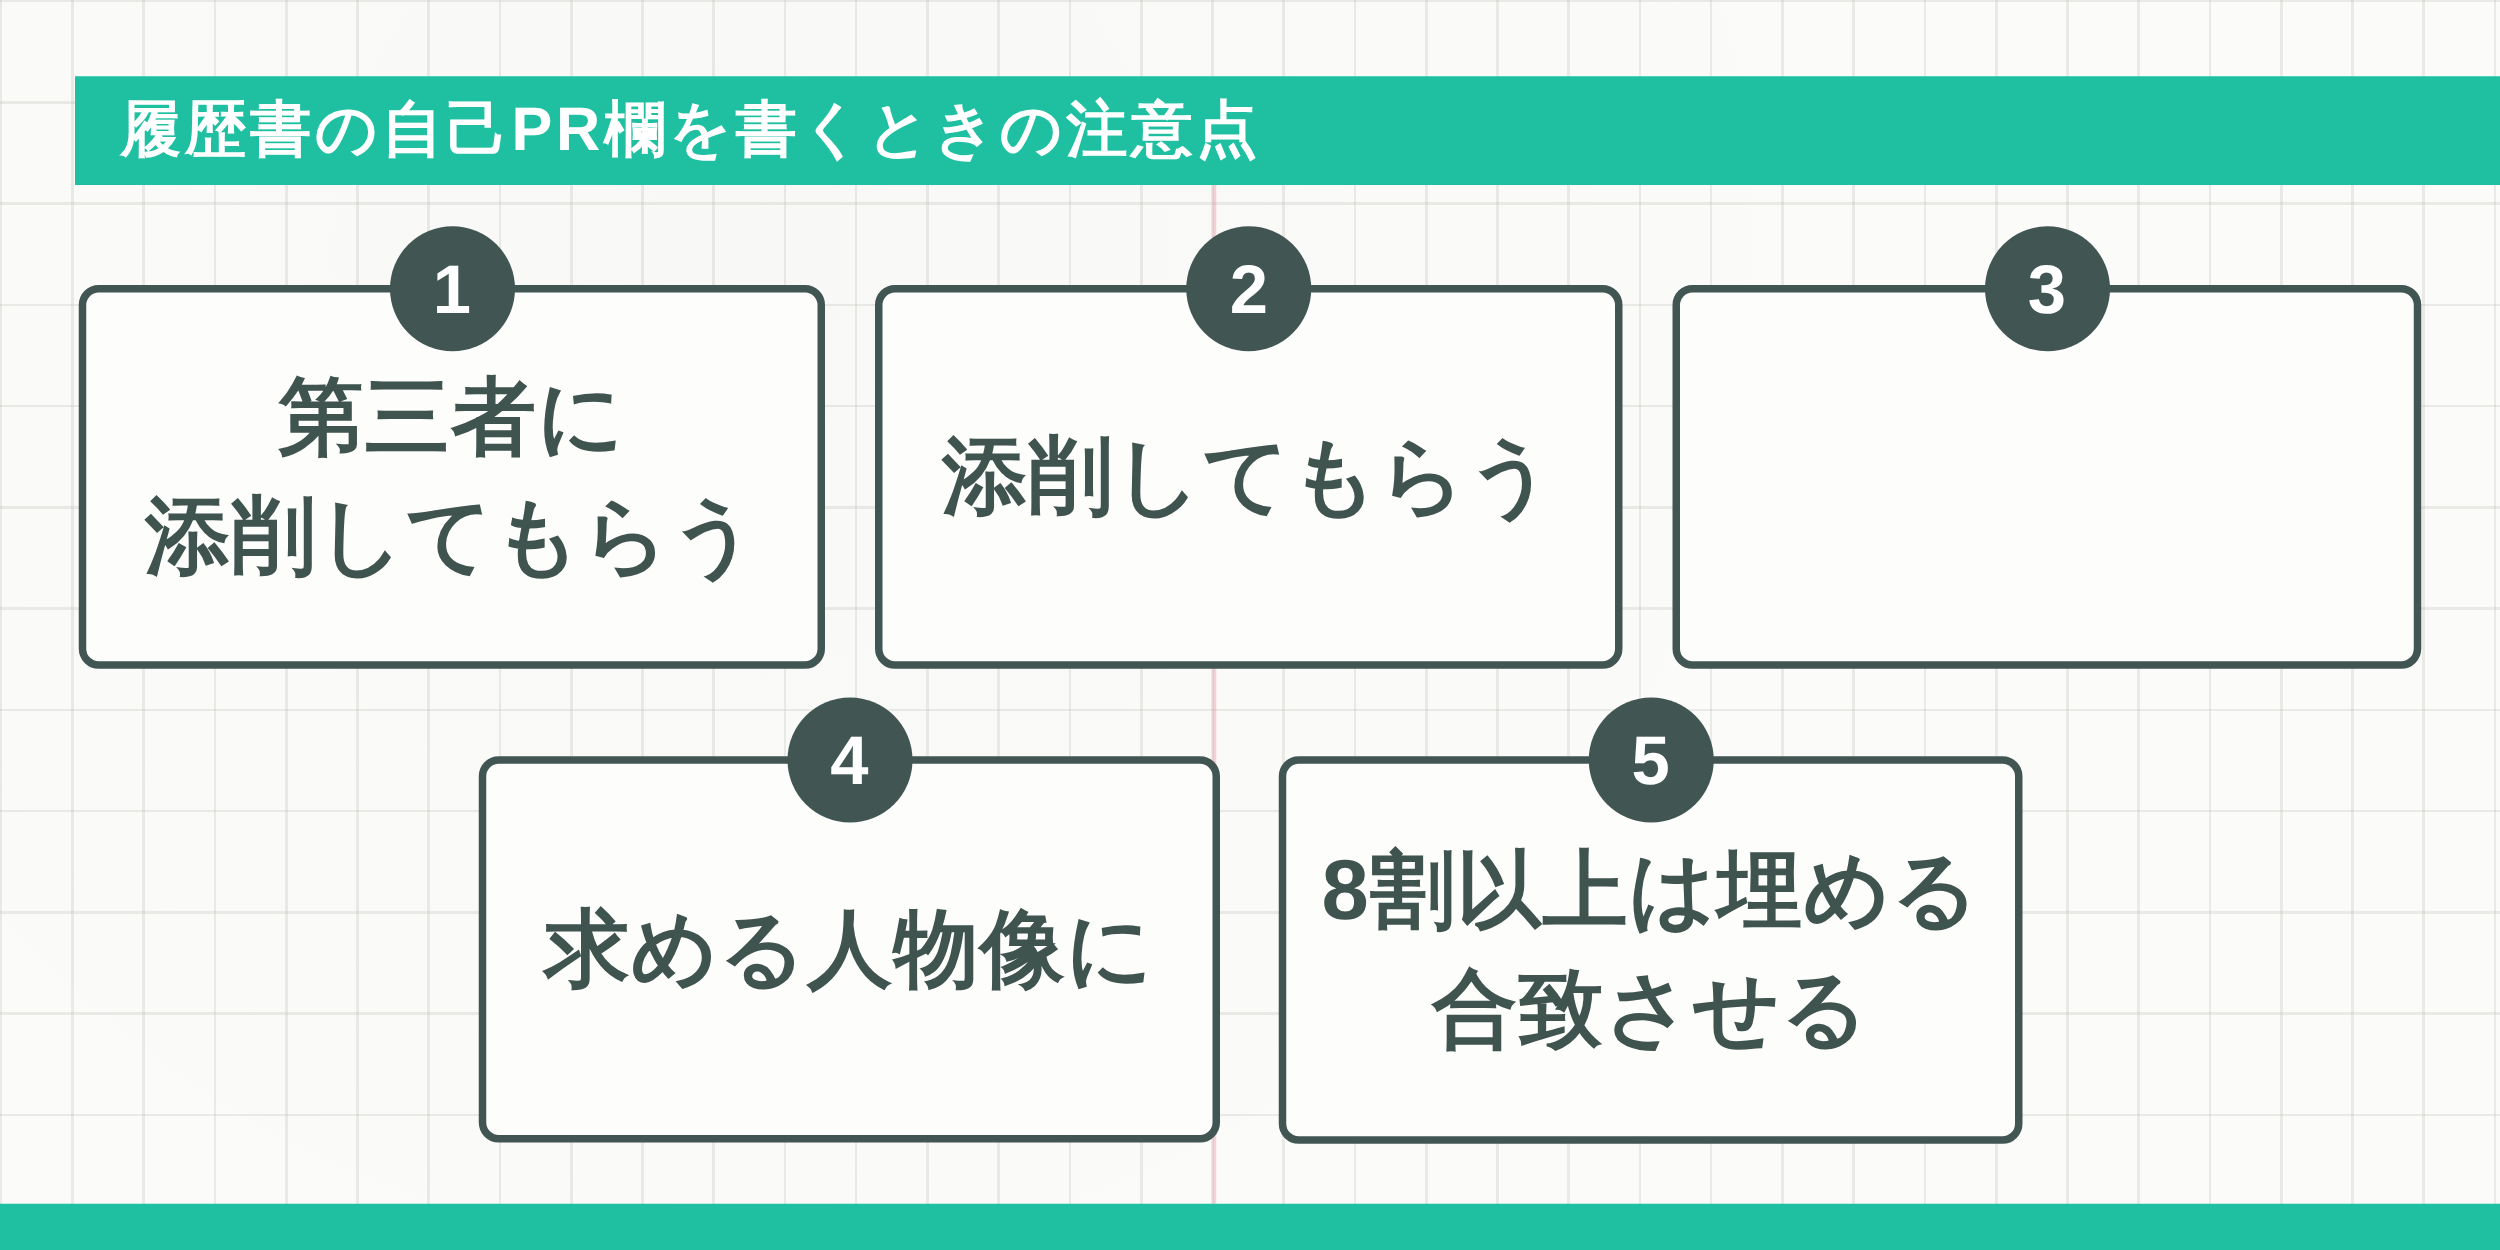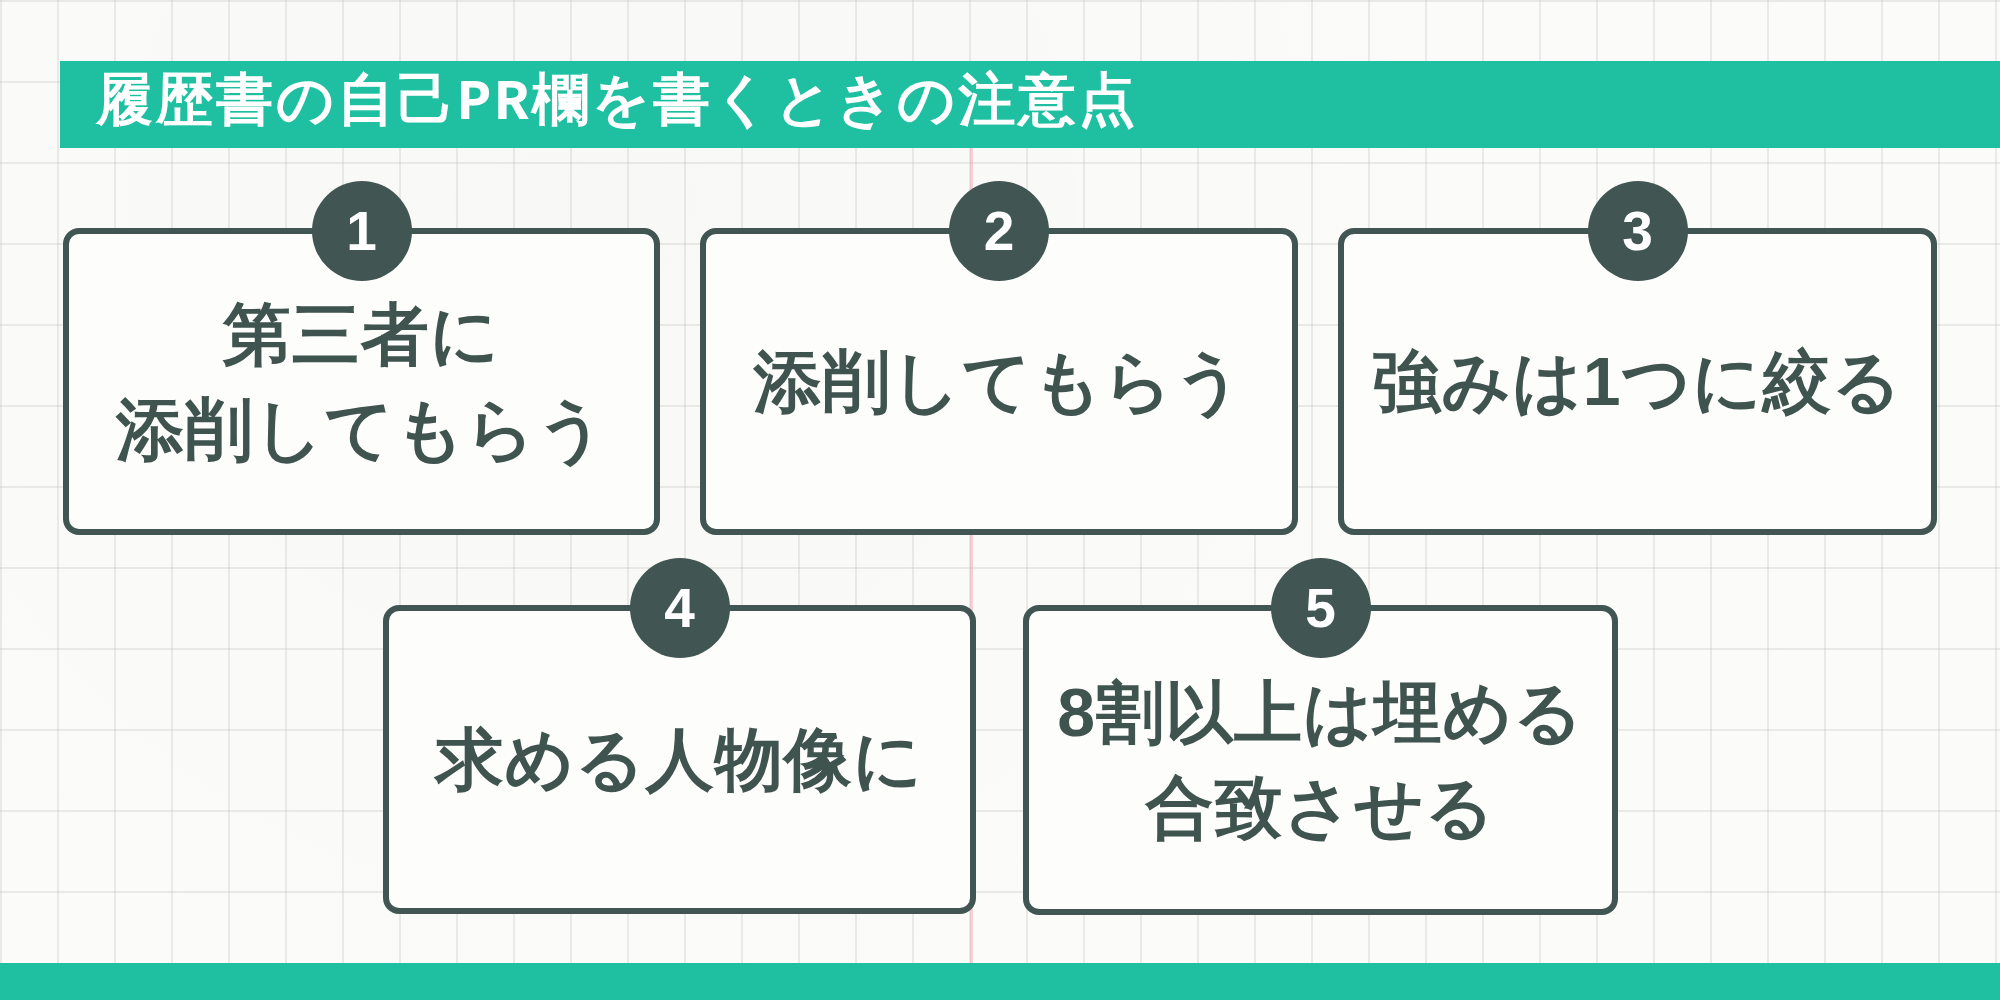--- a/index.html
+++ b/index.html
@@ -21,24 +21,23 @@
     background:rgba(236,121,146,0.32);
     z-index:1;
   }
   .banner{
     position:absolute;left:60px;top:61px;width:1940px;height:87px;
     background:#1fc0a2;
     display:flex;align-items:center;
     z-index:2;
   }
   .banner .title{
-    color:#ffffff;font-size:57px;font-weight:900;
+    color:#ffffff;font-size:49px;font-weight:900;
     letter-spacing:3px;padding-left:36px;line-height:1;
     white-space:nowrap;
-    font-family:Liberation Mono, monospace;
   }
   .card{
     position:absolute;box-sizing:border-box;
     background:#fdfdfc;
     border:6px solid #415653;border-radius:16px;
     display:flex;flex-direction:column;justify-content:center;align-items:center;
     z-index:2;
   }
   .card-1{left:63px;  top:228px; width:597px; height:307px;}
   .card-2{left:700px; top:228px; width:598px; height:307px;}
@@ -84,24 +83,20 @@
 
   <div class="card card-2">
     <div class="badge">2</div>
     <div class="card-text">
       <div>添削してもらう</div>
     </div>
   </div>
 
   <div class="card card-3">
     <div class="badge">3</div>
-    <div class="card-text">
-      <div>強みは1つに絞る</div>
-
-    </div>
   </div>
 
   <div class="card card-4">
     <div class="badge">4</div>
     <div class="card-text">
       <div>求める人物像に</div>
     </div>
   </div>
 
   <div class="card card-5">

